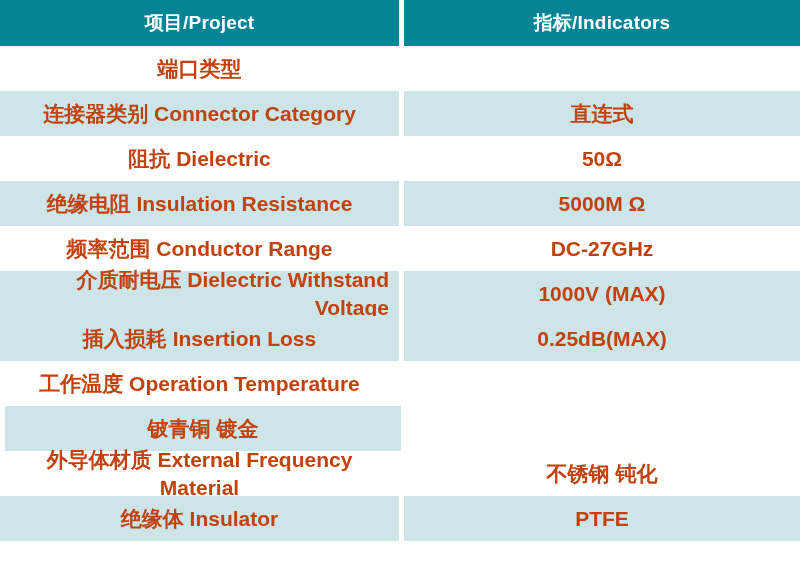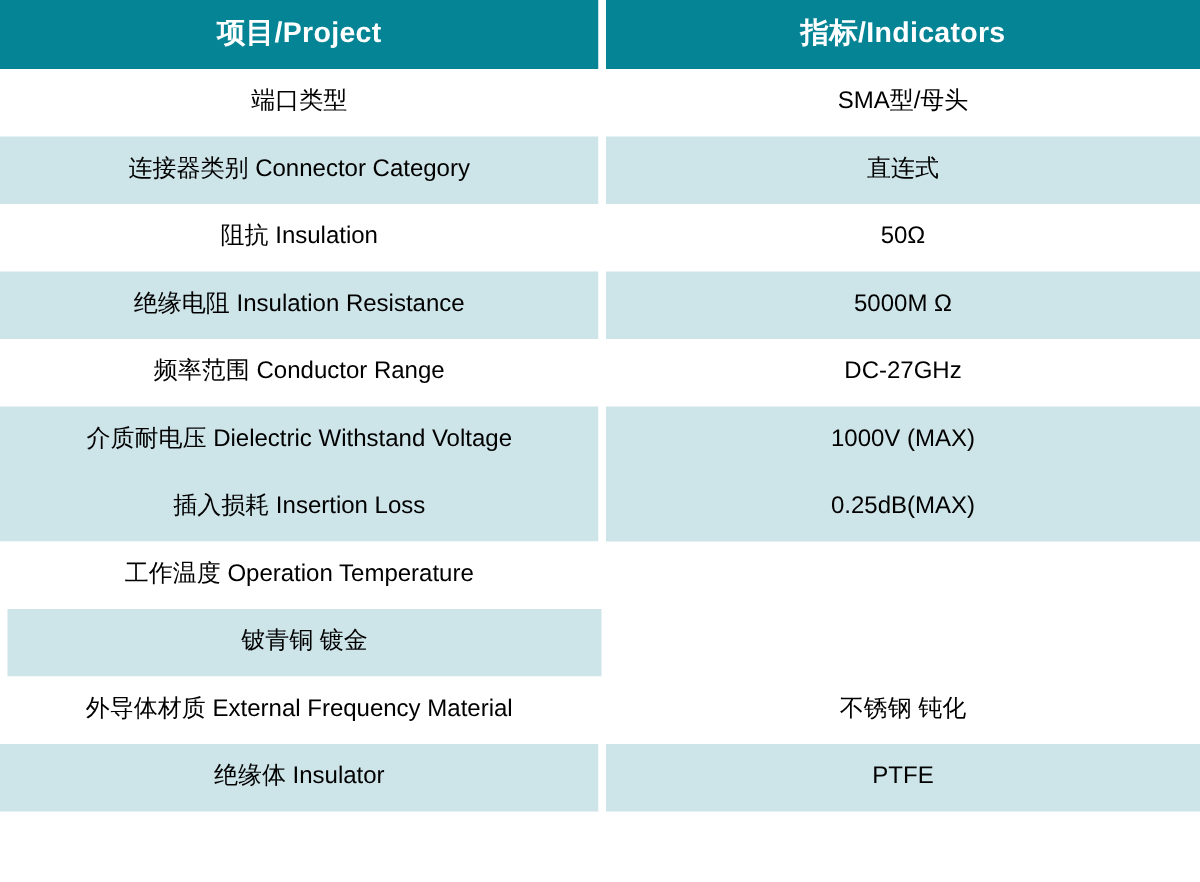--- a/index.html
+++ b/index.html
@@ -67,23 +67,23 @@
     font-weight: bold;
     font-size: 19px;
     letter-spacing: 0.2px;
   }
 
   
   .row.data {
     height: 45px;
   }
   .row.data .cell {
-    color: #000000;
-    font-size: 16px;
-    font-weight: normal;
+    color: #c2410c;
+    font-size: 21px;
+    font-weight: bold;
   }
   .row.data.shade .cell {
     background: #cde4e9;
     text-align: right;
   }
   .row.data.plain .cell {
     background: #ffffff;
   }
 </style>
 </head>
@@ -94,29 +94,28 @@
   <div class="row header">
     <div class="cell project">项目/Project</div>
     <div class="gutter"></div>
     <div class="cell indicator">指标/Indicators</div>
   </div>
 
   <div id="table-body">
       <div class="row data plain">
         <div class="cell project">端口类型</div>
         <div class="gutter"></div>
-        <div class="cell indicator">SMA型/母头</div>
       </div>
       <div class="row data shade">
         <div class="cell project">连接器类别 Connector Category</div>
         <div class="gutter"></div>
         <div class="cell indicator">直连式</div>
       </div>
       <div class="row data plain">
-        <div class="cell project">阻抗 Insulation</div>
+        <div class="cell project">阻抗 Dielectric</div>
         <div class="gutter"></div>
         <div class="cell indicator">50Ω</div>
       </div>
       <div class="row data shade">
         <div class="cell project">绝缘电阻 Insulation Resistance</div>
         <div class="gutter"></div>
         <div class="cell indicator">5000M Ω</div>
       </div>
       <div class="row data plain">
         <div class="cell project">频率范围 Conductor Range</div>

